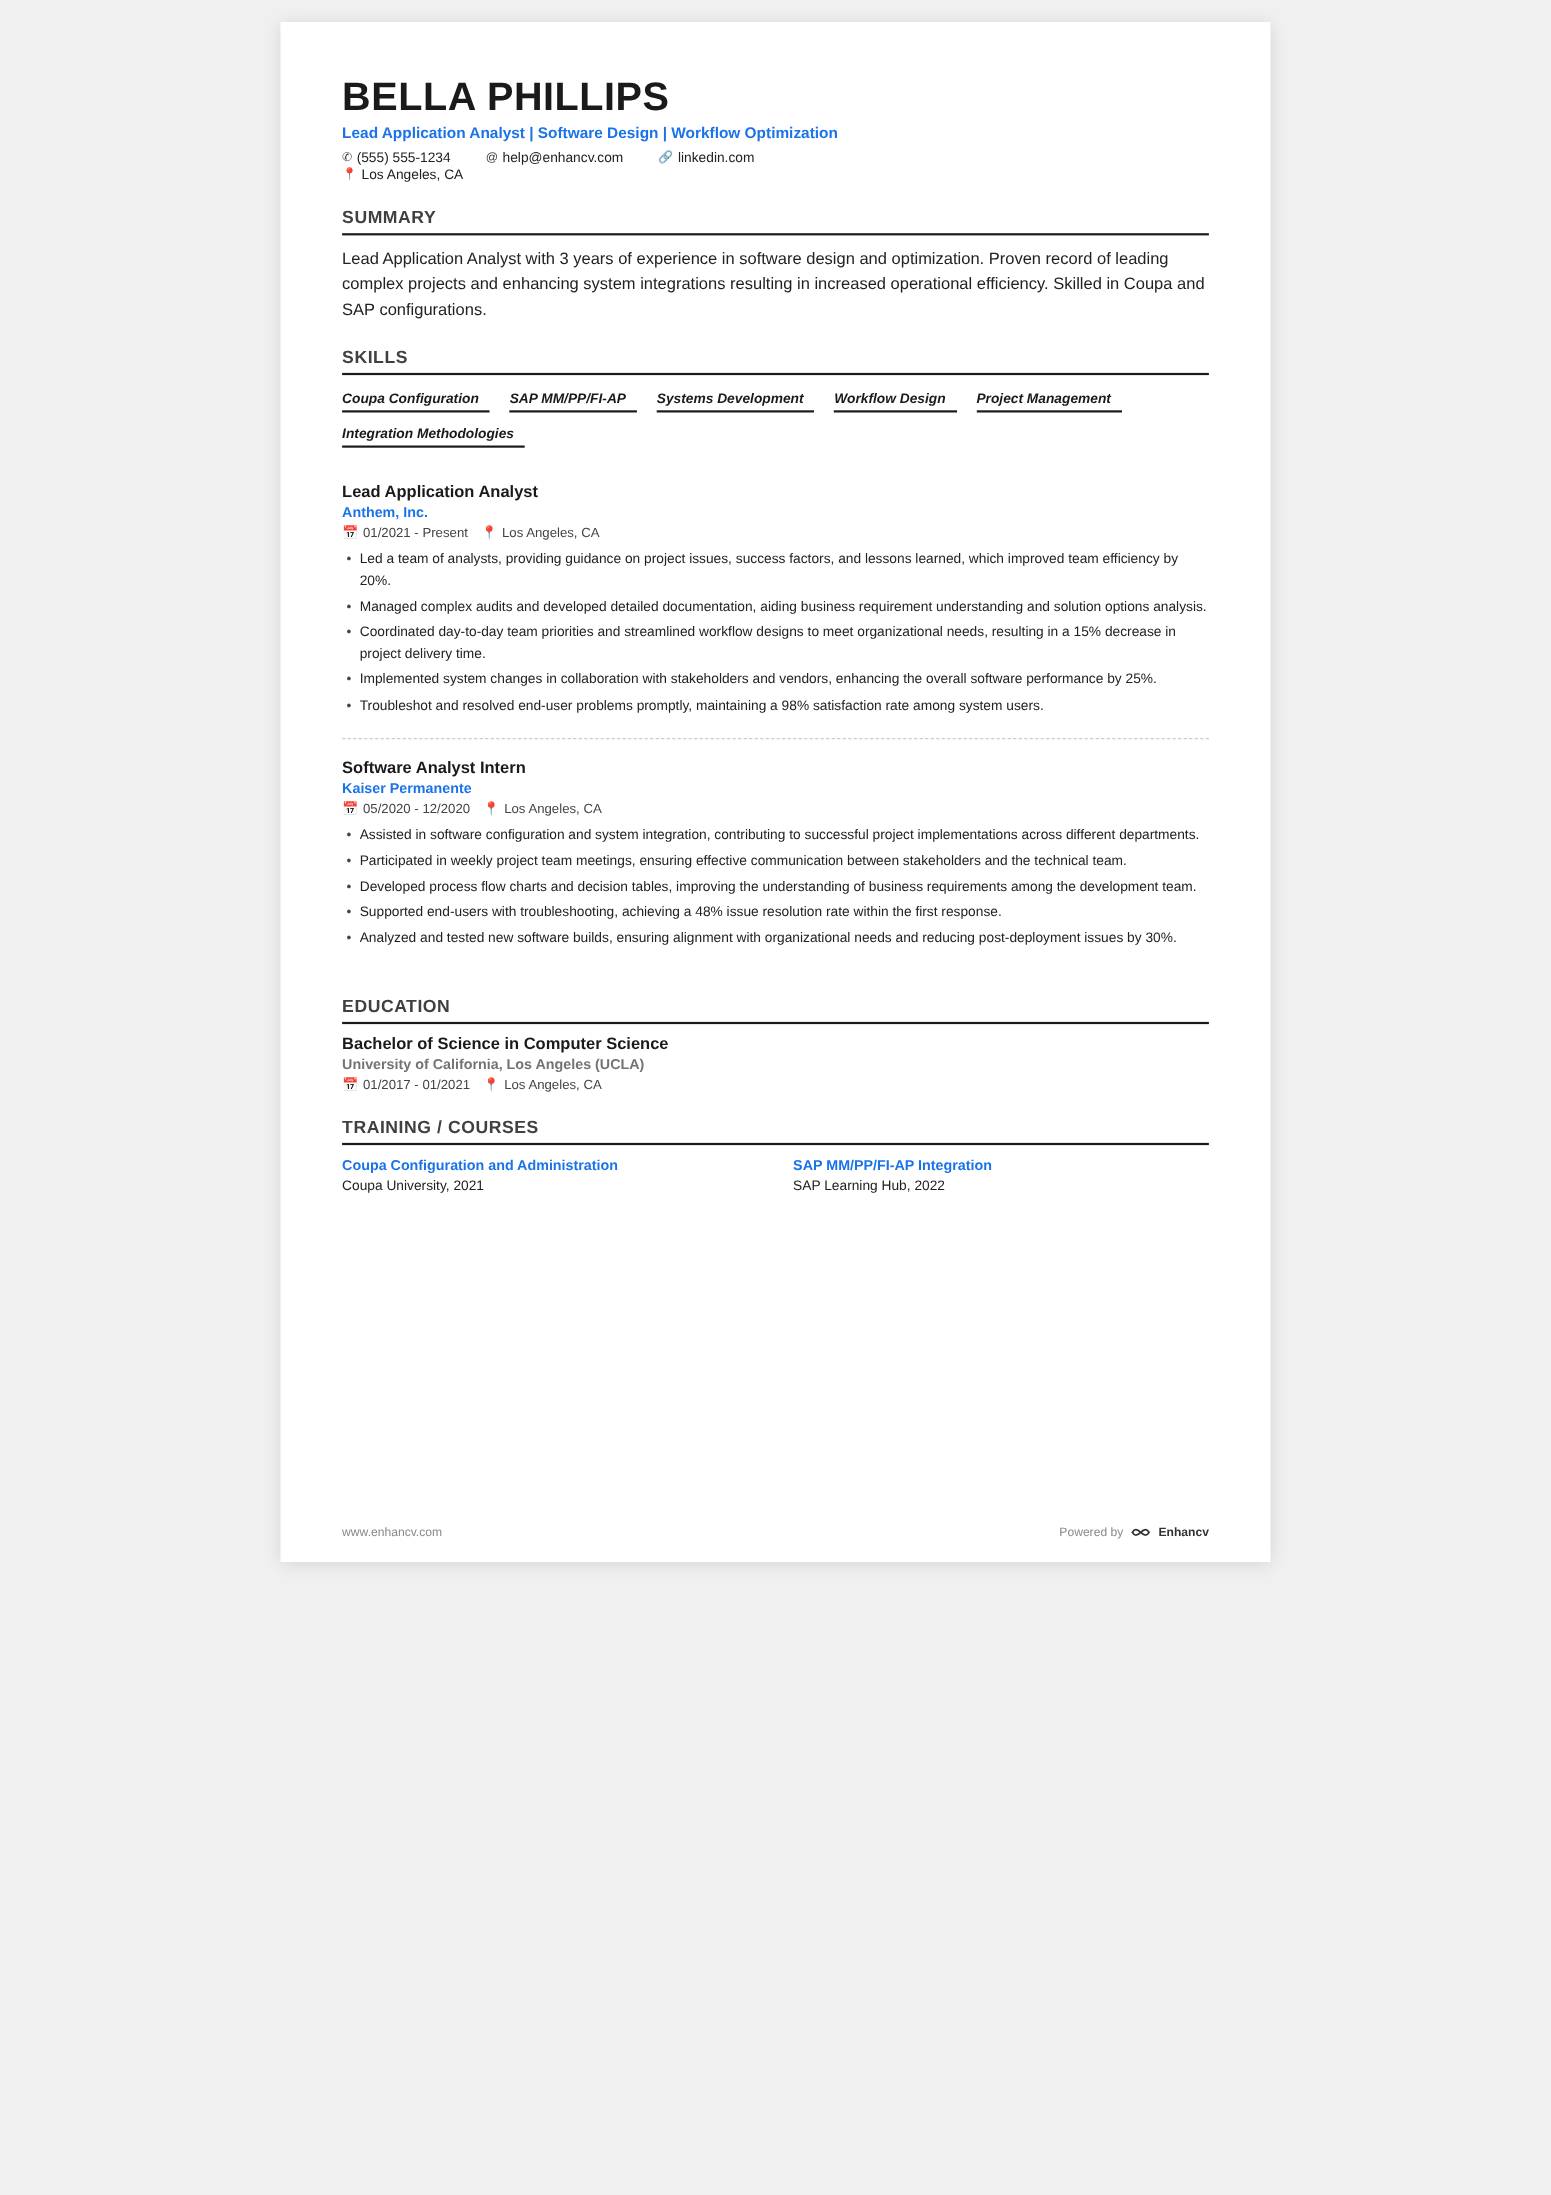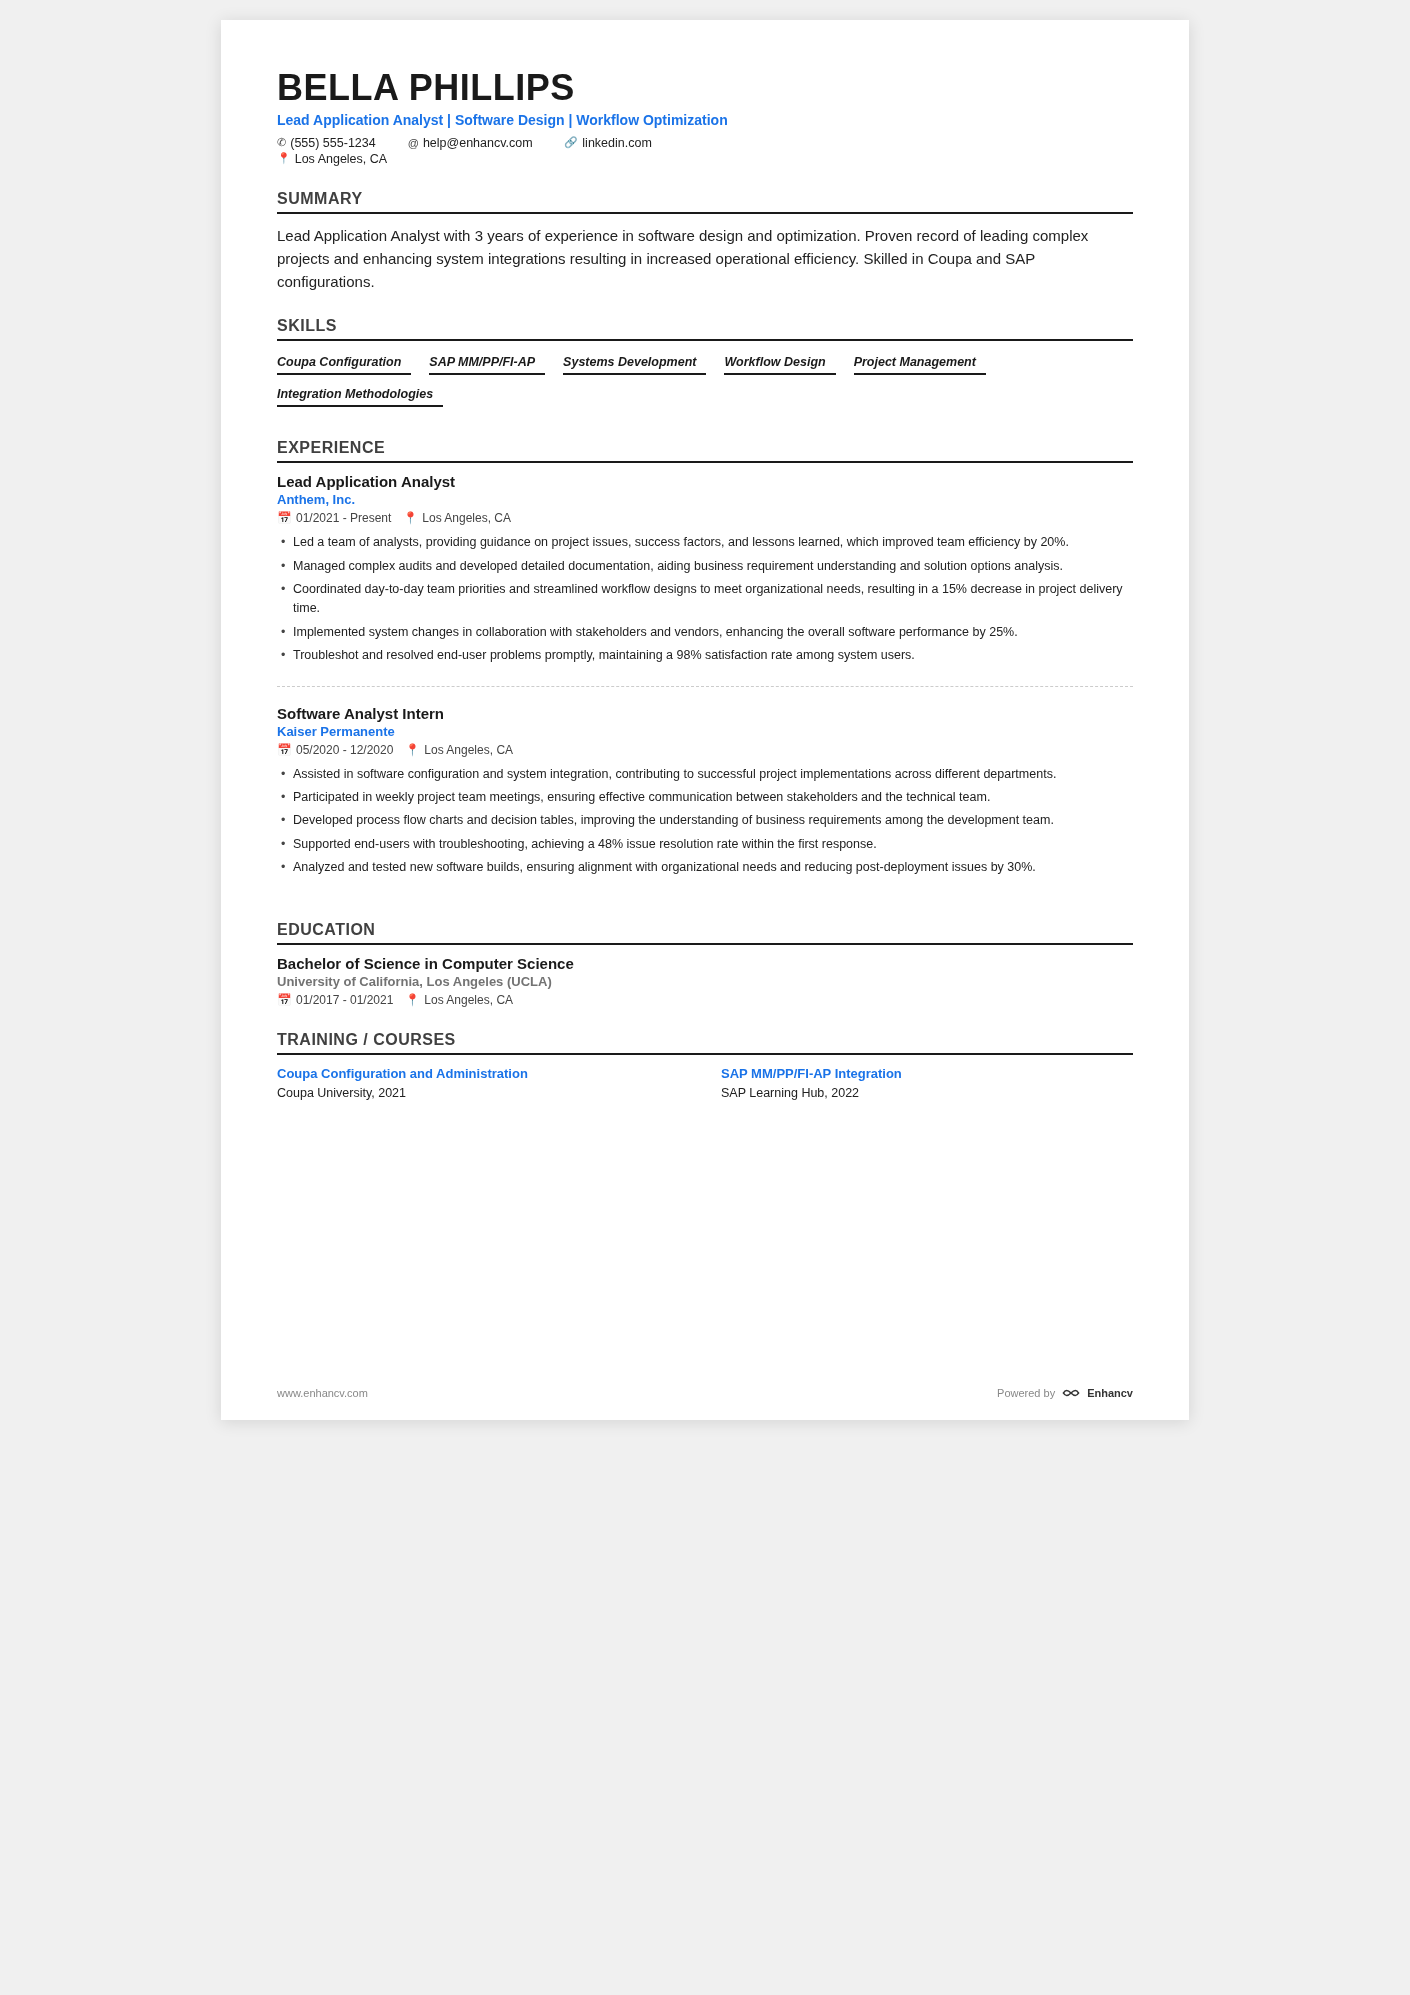--- a/index.html
+++ b/index.html
@@ -7,21 +7,21 @@
       font-family: Arial, sans-serif;
       background: #f0f0f0;
       display: flex;
       justify-content: center;
       align-items: flex-start;
       min-height: 100vh;
       padding: 20px;
     }
     .page {
       background: #ffffff;
-      width: 968px;
+      width: 900px;
       min-height: 1400px;
       padding: 48px 56px 72px 56px;
       position: relative;
       box-shadow: 0 2px 16px rgba(0,0,0,0.12);
     }
     .header-name {
       font-size: 36px;
       font-weight: 900;
       color: #1a1a1a;
       letter-spacing: 0.5px;
@@ -237,21 +237,20 @@
     <div class="skill-item">Coupa Configuration</div>
         <div class="skill-item">SAP MM/PP/FI-AP</div>
         <div class="skill-item">Systems Development</div>
         <div class="skill-item">Workflow Design</div>
         <div class="skill-item">Project Management</div>
         <div class="skill-item">Integration Methodologies</div>
       </div>
   </div>
 
   <div class="section">
-    <div class="section-title">EXPERIENCE</div>
     <div>
 
     <div class="exp-block">
       <div class="exp-job-title">Lead Application Analyst</div>
       <div class="exp-company">Anthem, Inc.</div>
       <div class="exp-meta">
         <span class="exp-meta-item">
           <span>📅</span>
           <span>01/2021 - Present</span>
         </span>

